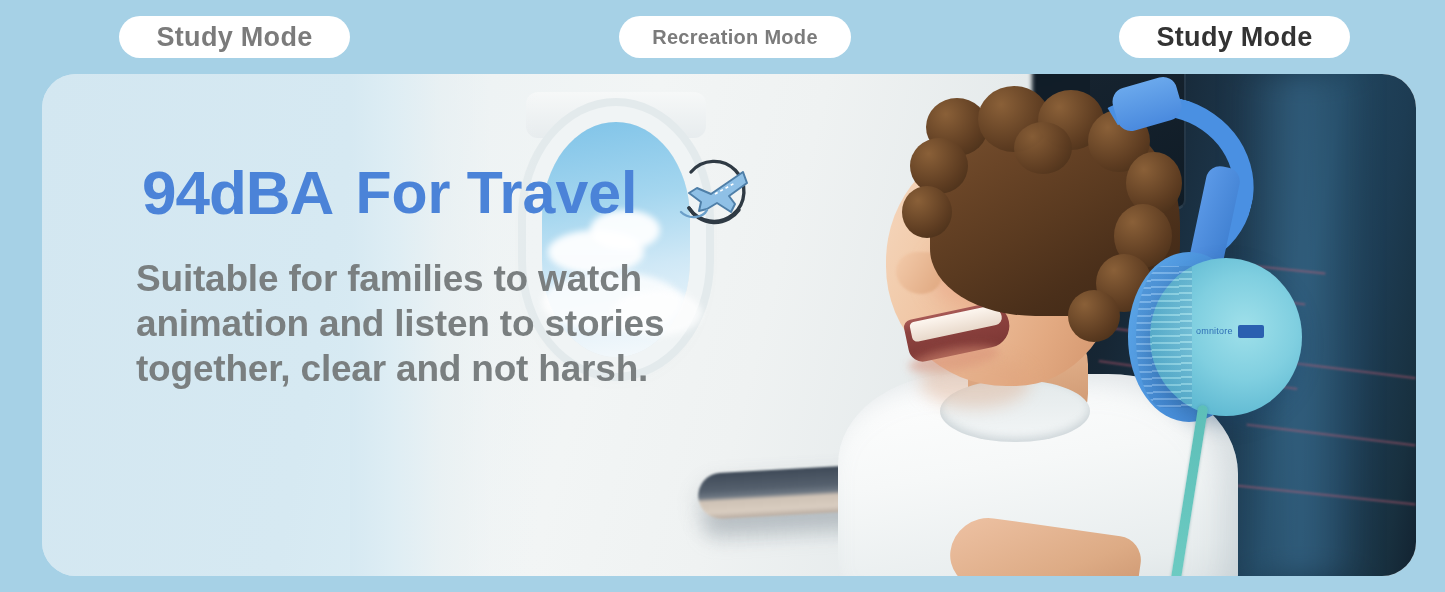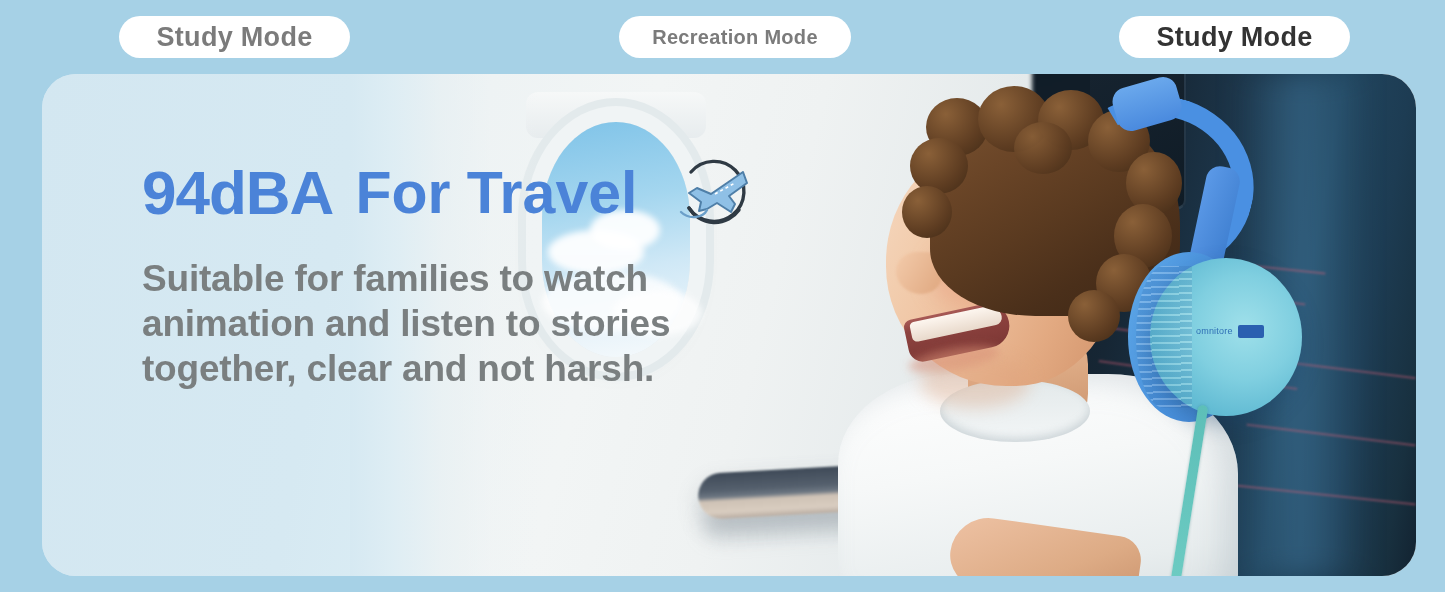--- a/index.html
+++ b/index.html
@@ -487,21 +487,21 @@
     font-size: 59px;
     font-weight: 700;
     color: #4b83d8;
     line-height: 1;
     margin-left: 4px;
   }
   .travel-icon { margin-left: 18px; }
 
   .body-copy {
     position: absolute;
-    left: 62px; top: 182px;
+    left: 56px; top: 182px;
     width: 640px;
     font-size: 37px;
     font-weight: 700;
     line-height: 1.22;
     color: #7a7f80;
     letter-spacing: -0.2px;
   }
 </style>
 </head>
 <body>

